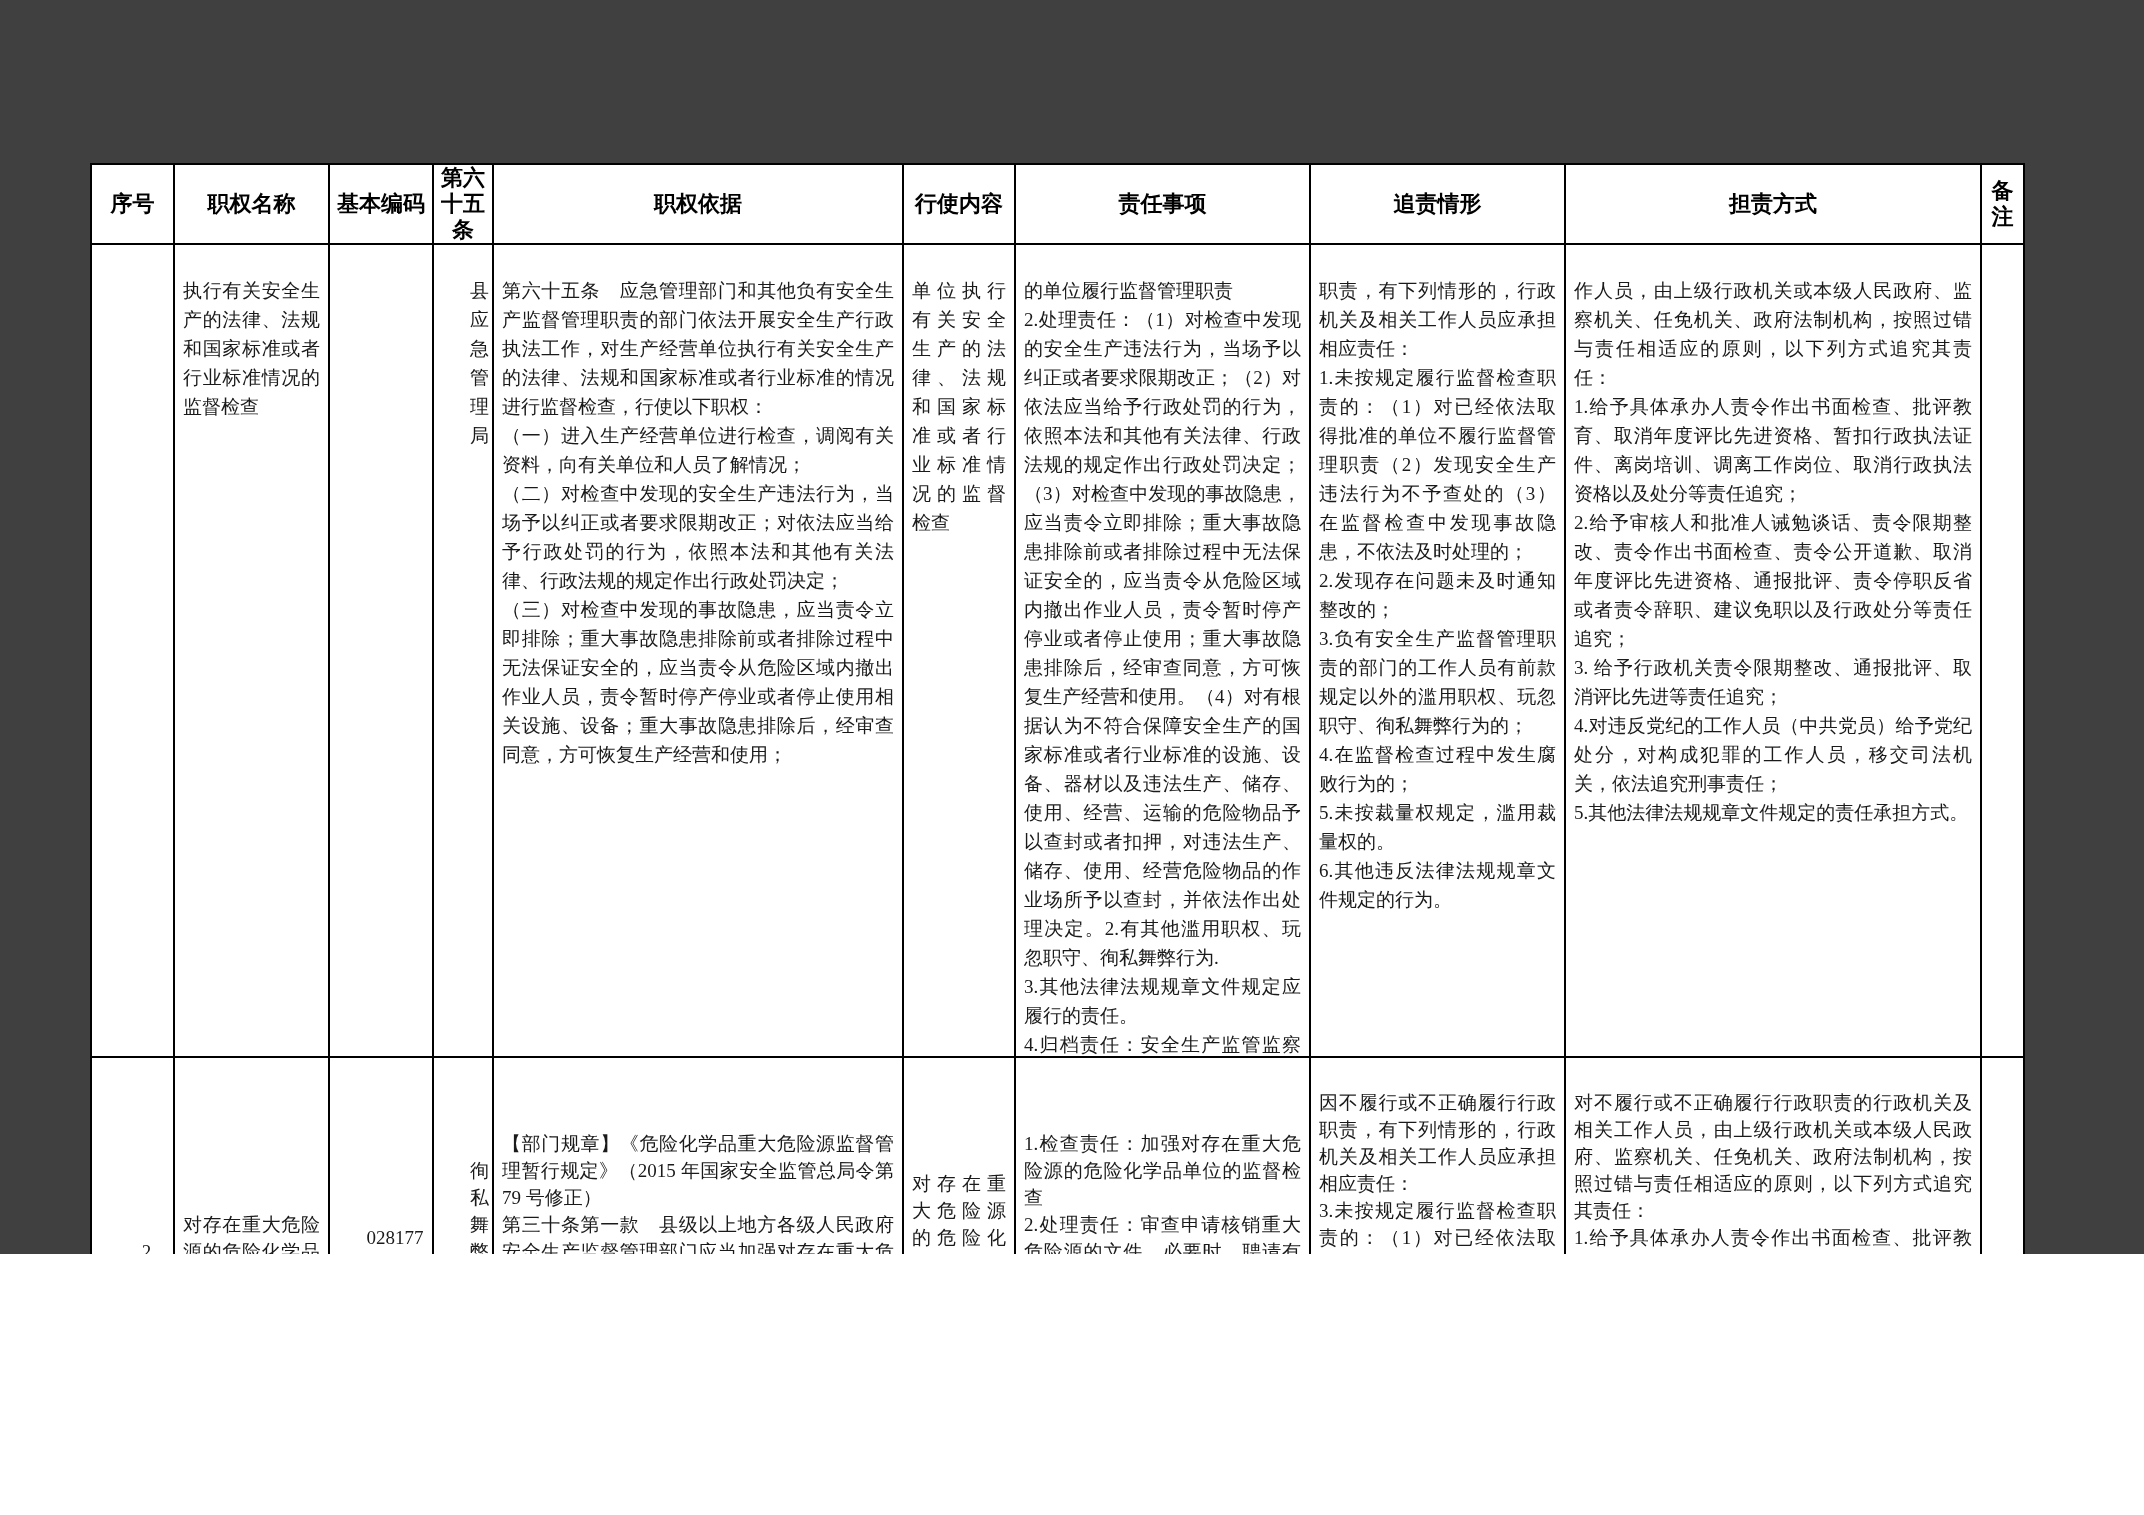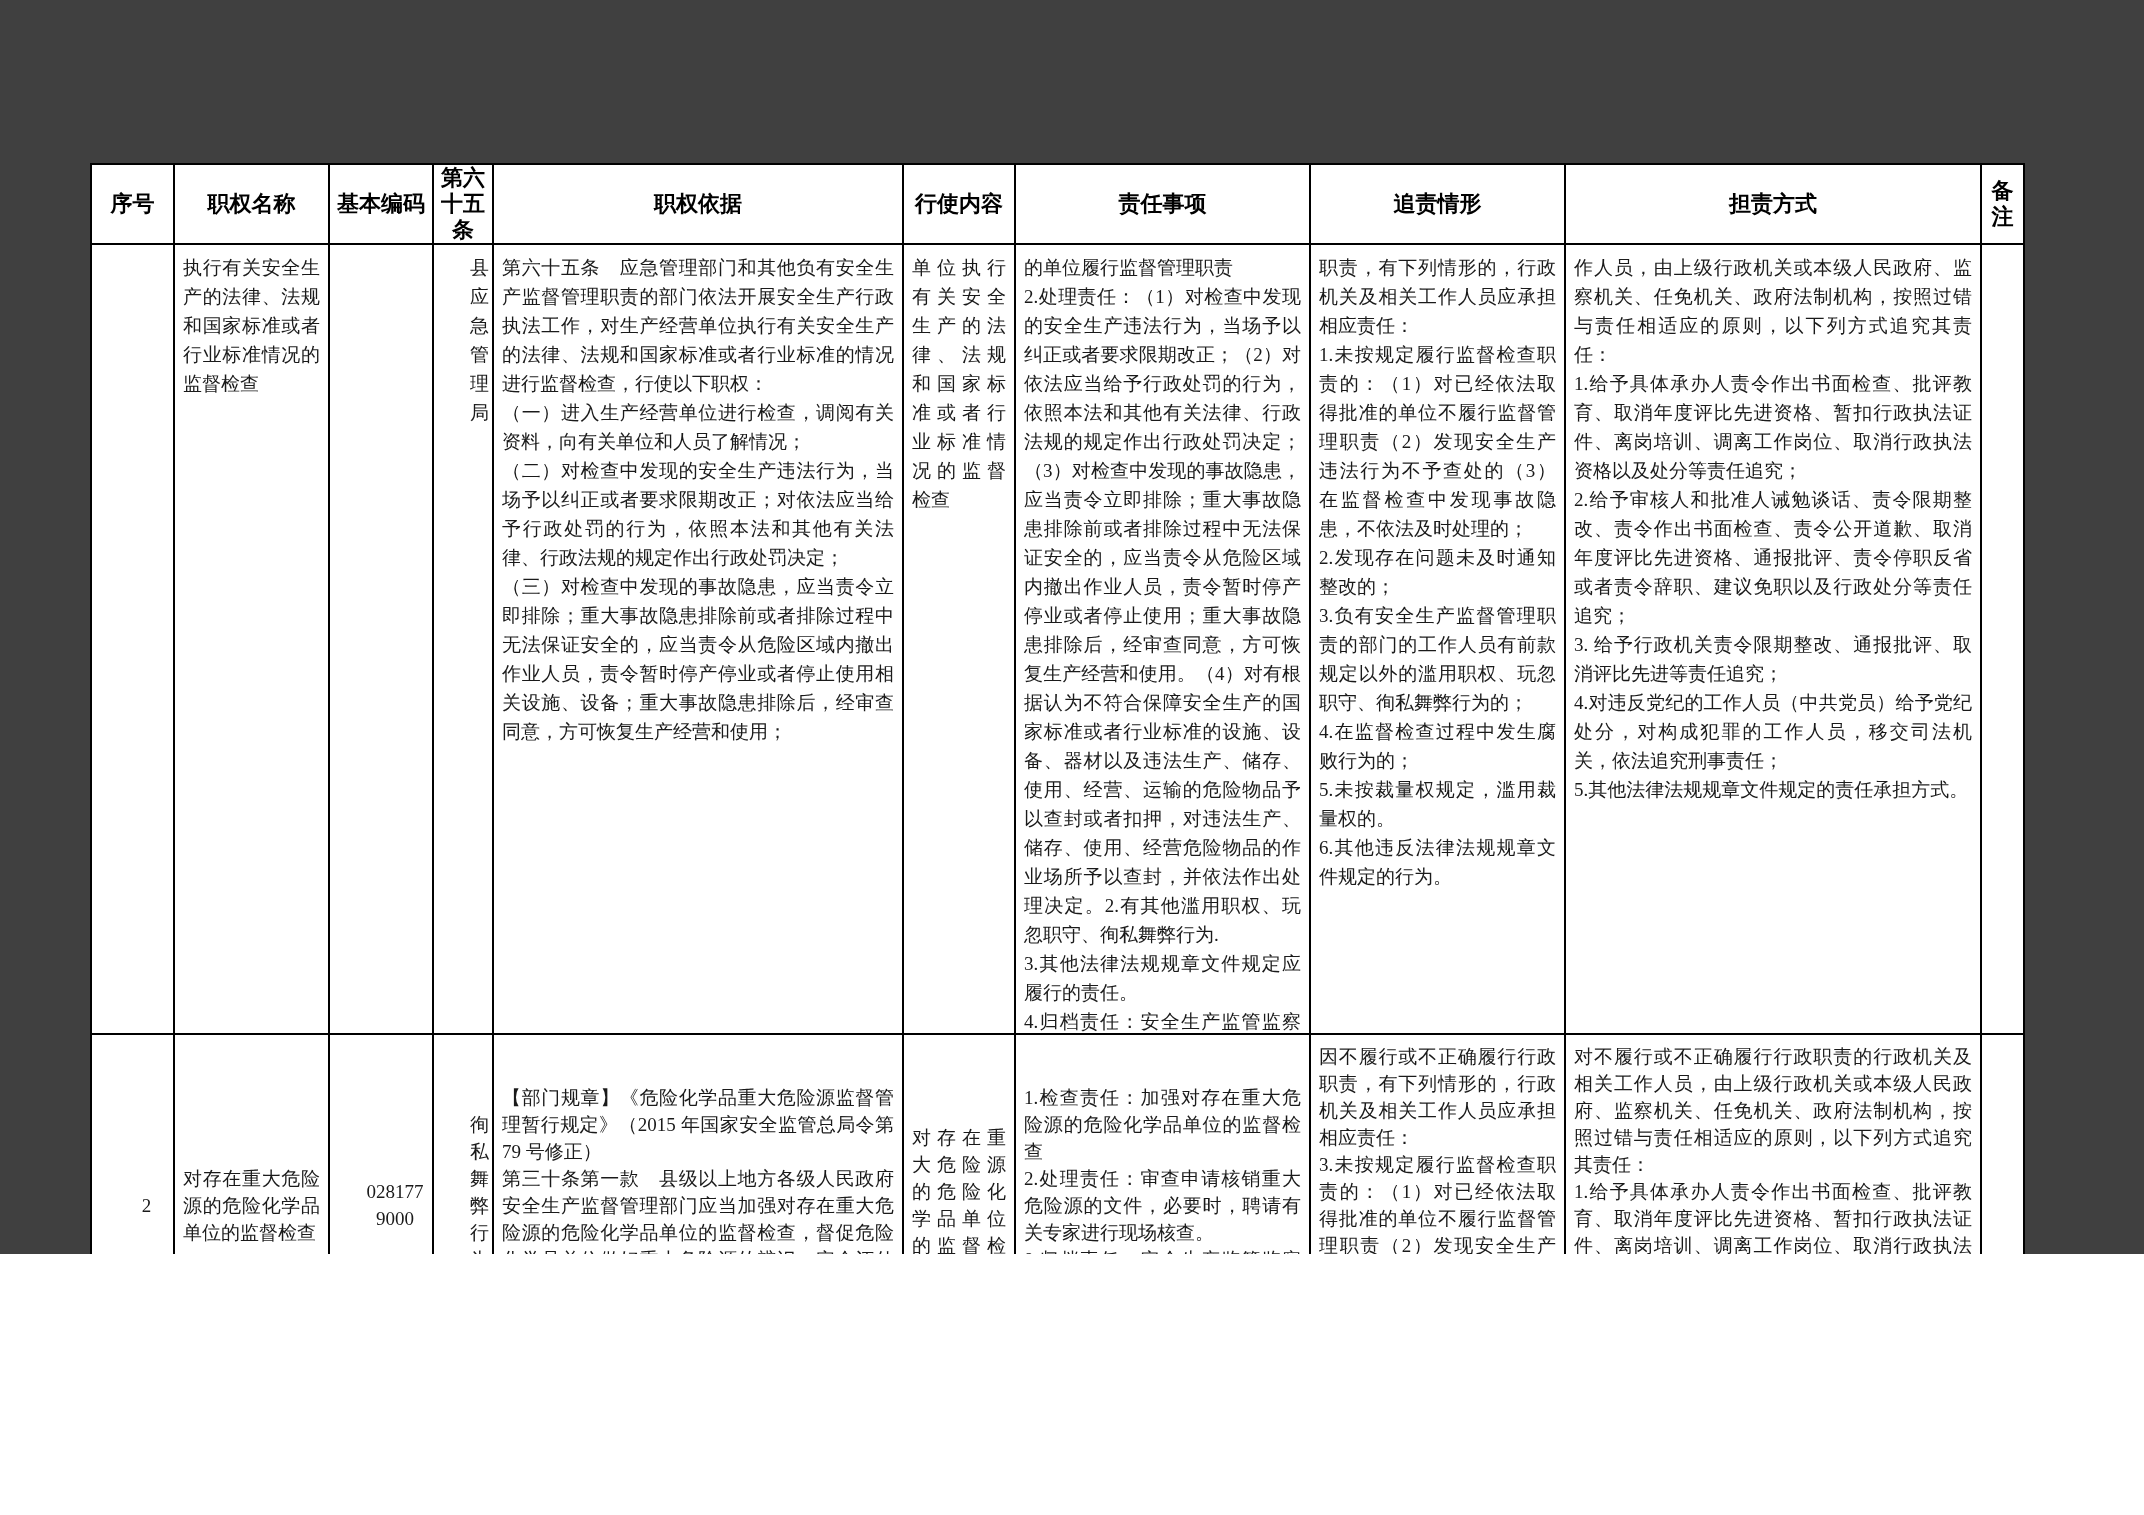--- a/index.html
+++ b/index.html
@@ -5,21 +5,21 @@
   html,body{margin:0;padding:0;background:#ffffff;}
   .page{position:relative;width:2144px;height:1254px;background:#404040;overflow:hidden;
         font-family:"Liberation Serif","DejaVu Serif",serif;color:#1a1a1a;}
   table.grid{position:absolute;left:90px;top:163px;width:1933px;
              border-collapse:collapse;table-layout:fixed;background:#ffffff;}
   .grid th,.grid td{border:2px solid #000;padding:0;vertical-align:top;}
   .grid th{height:53px;vertical-align:middle;text-align:center;
            font-family:"Liberation Sans","DejaVu Sans",sans-serif;
            font-weight:700;font-size:22px;line-height:26px;color:#000;}
   .box{padding:8px 8px;font-size:19px;line-height:29px;white-space:pre-line;
-       text-align:justify;text-justify:inter-ideograph;overflow:hidden;word-break:break-all;}
+       text-align:justify;text-justify:inter-ideograph;overflow:hidden;word-break:break-all;margin-top:23px;}
   .row1 td{height:788px;}
   .row2 td{height:340px;}
   .row1 .box{max-height:772px;}
   .row2 .box{max-height:324px;line-height:27px;}
   td.mid{vertical-align:middle;}
   .center{text-align:center;padding-left:36px;}
   .code{font-family:"Liberation Serif","DejaVu Serif",serif;letter-spacing:0px;}
 </style>
 </head>
 <body>

